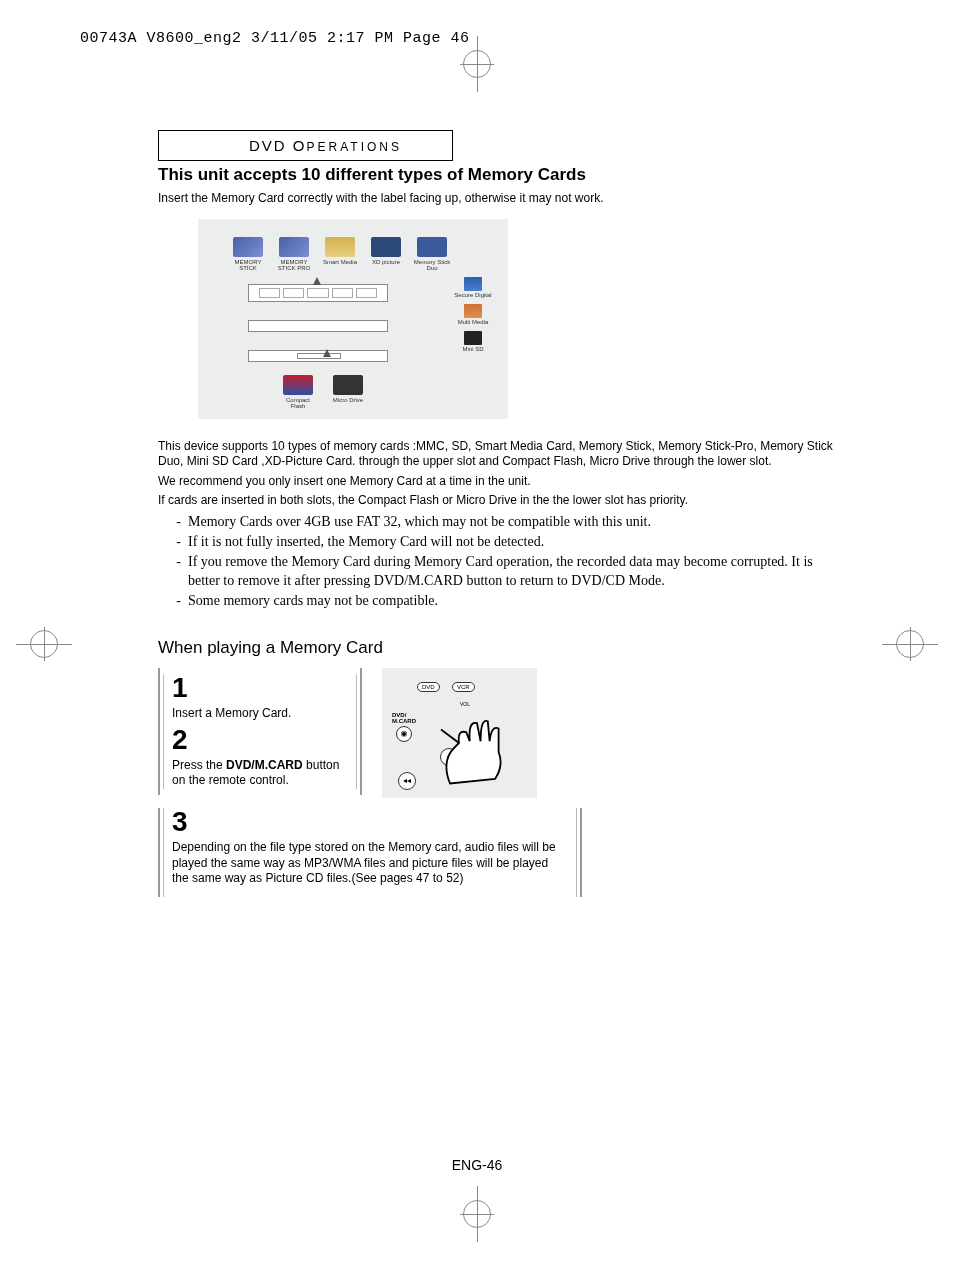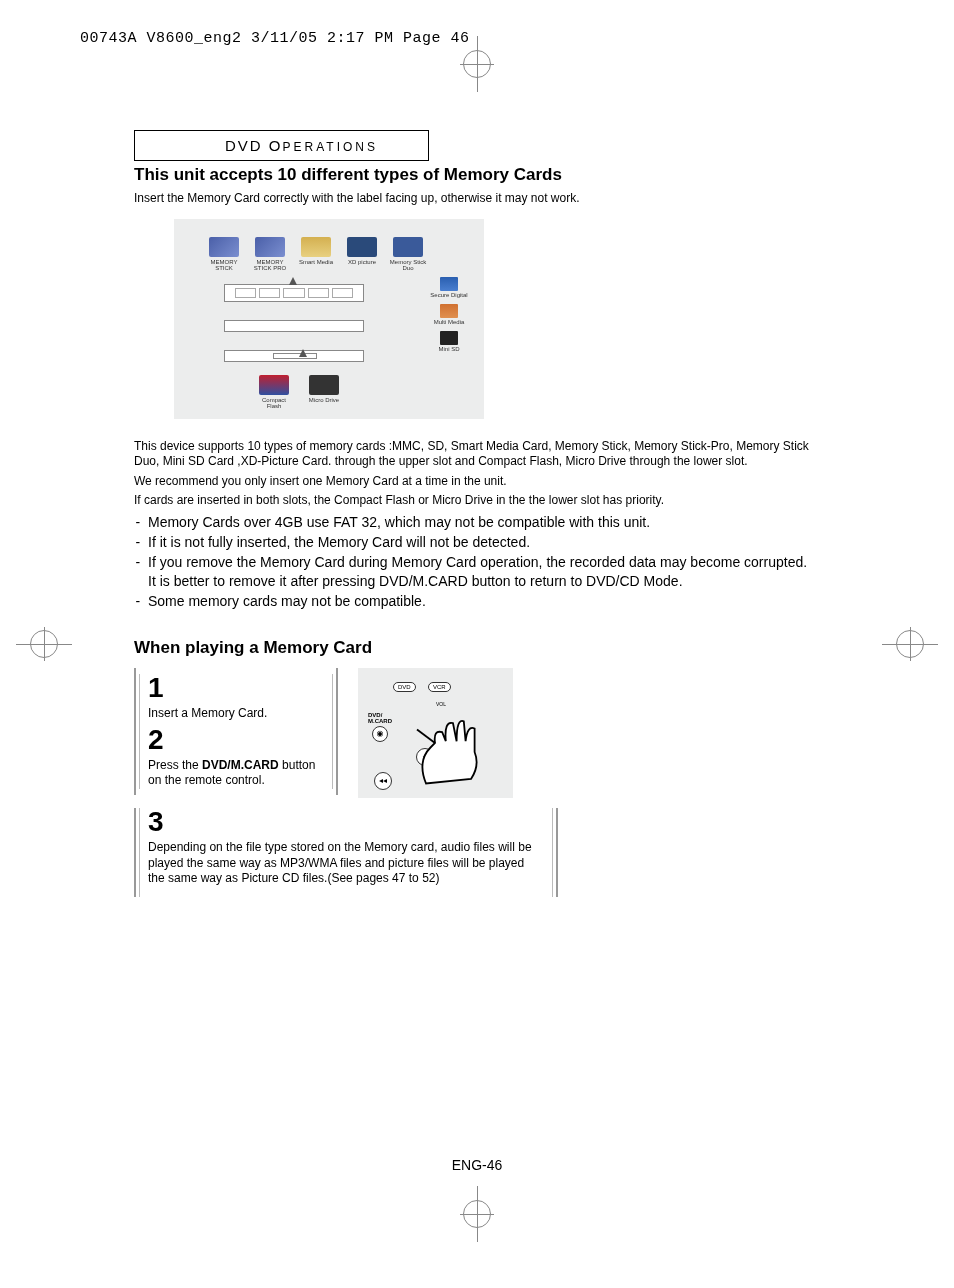--- a/index.html
+++ b/index.html
@@ -55,21 +55,21 @@
     position: absolute;
     background: #888;
   }
   .reg-circle.vert::before { width: 1px; height: 56px; left: 50%; top: -15px; }
   .reg-circle.vert::after  { height: 1px; width: 34px; top: 50%; left: -4px; }
   .reg-circle.horiz::before { height: 1px; width: 56px; top: 50%; left: -15px; }
   .reg-circle.horiz::after  { width: 1px; height: 34px; left: 50%; top: -4px; }
 
   .content {
     position: absolute;
-    left: 134px;
+    left: 158px;
     top: 130px;
     width: 680px;
   }
   .section-box {
     border: 1.5px solid #000;
     display: inline-block;
     padding: 6px 50px 6px 90px;
     font-size: 15px;
     letter-spacing: 2px;
   }
@@ -144,24 +144,24 @@
   }
   .arrow-up {
     position: absolute;
     width: 0; height: 0;
     border-left: 4px solid transparent;
     border-right: 4px solid transparent;
     border-bottom: 8px solid #555;
   }
   .notes-h { font-weight: bold; font-size: 14px; margin: 8px 0 2px 0; }
   .notes { font-size: 14px; padding-left: 14px; margin: 0; }
-  .notes li { margin: 2px 0; list-style-type: "-  "; line-height: 1.3; }
+  .notes li { margin: 2px 16px; list-style-type: "-  "; line-height: 1.3; font-family: Liberation Serif, serif; }
   h2.sub2 {
     font-size: 17px;
-    font-weight: bold;
+    font-weight: normal;
     margin: 28px 0 10px 0;
   }
   .steps-wrap {
     display: flex;
     gap: 20px;
     align-items: flex-start;
   }
   .steps {
     width: 200px;
     border-left: 2px solid #999;

